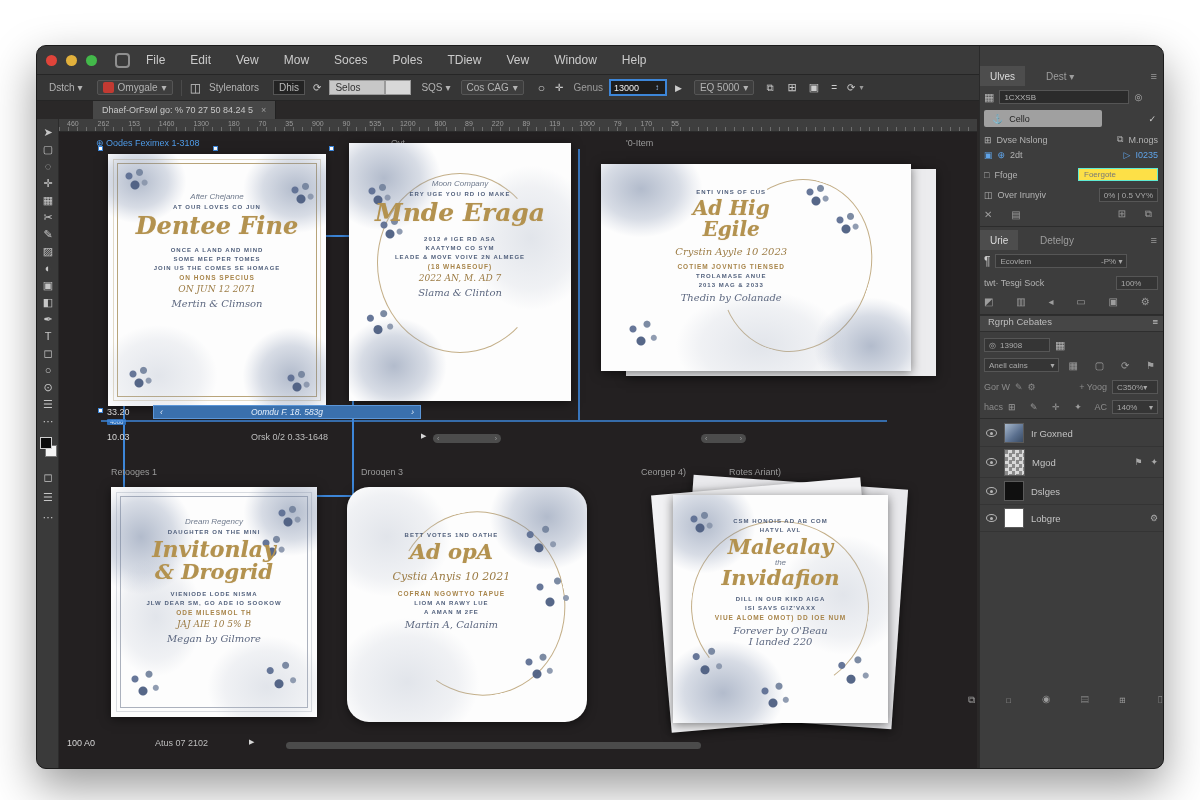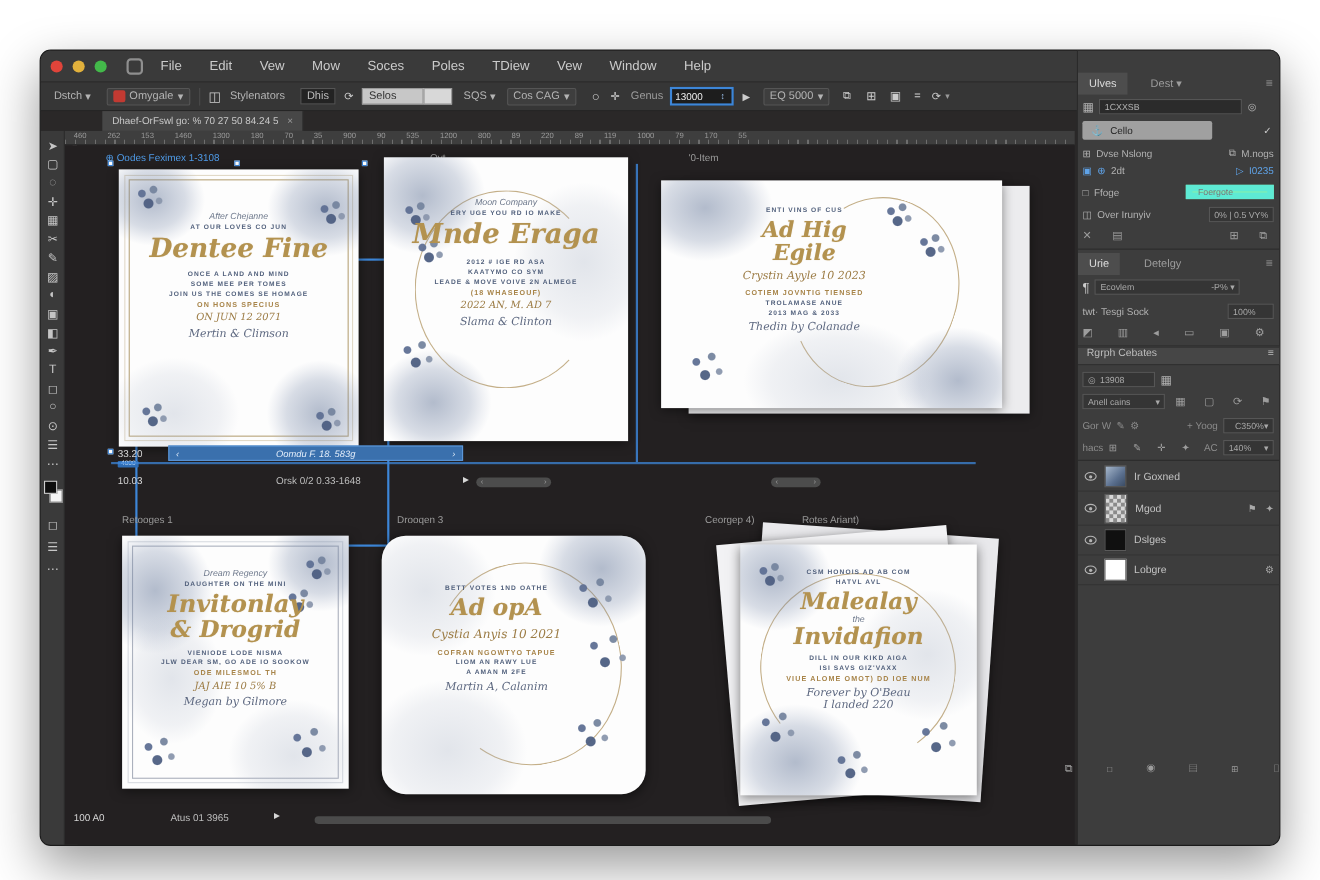--- a/index.html
+++ b/index.html
@@ -72,21 +72,21 @@
   .sig{font-family:"DejaVu Serif",serif;font-style:italic;font-size:10px;color:#5d6880;margin-top:4px}
   
   .dock{position:absolute;left:942px;top:0;width:186px;height:724px;background:#3d3d3d;border-left:1px solid #2a2a2a}
   .ptab{position:absolute;height:20px;display:flex;align-items:center;font-size:10px;color:#9d9d9d;padding:0 10px;cursor:pointer}
   .ptab.on{background:#4d4d4d;color:#ddd}
   .prow{position:absolute;left:4px;width:178px;display:flex;align-items:center;color:#b2b2b2;font-size:9px;gap:5px}
   .pmenu{position:absolute;right:8px;color:#999;font-size:11px;cursor:pointer}
   .pin{background:#2b2b2b;border:1px solid #555;color:#b5b5b5;font-size:8px;height:14px;padding:0 4px;width:130px}
   .selpill{background:#a0a0a0;color:#242424;border-radius:2px;height:17px;display:flex;align-items:center;gap:6px;padding:0 8px;width:118px;font-size:9px}
   .blu{color:#5fa3e8}
-  .dimfield{background:#86efac;border:6px solid #5eead4;color:#787878;font-size:8px;height:13px;display:flex;align-items:center;padding:0 5px;width:80px}
+  .dimfield{background:#fde047;border:1px solid #5eead4;color:#787878;font-size:8px;height:13px;display:flex;align-items:center;padding:0 5px;width:80px}
   .valbox{border:1px solid #565656;background:#353535;color:#a9a9a9;font-size:8px;height:14px;display:flex;align-items:center;padding:0 4px}
   .phead{position:absolute;left:0;width:186px;height:17px;background:#464646;color:#bdbdbd;font-size:9.5px;display:flex;padding:0 8px;border-top:1px solid #2e2e2e;border-bottom:1px solid #2e2e2e}
   .psep{position:absolute;left:0;width:186px;height:1px;background:#2c2c2c}
   
   .lrow{position:absolute;left:0;width:186px;display:flex;align-items:center;gap:7px;border-bottom:1px solid #343434;color:#c3c3c3;font-size:9.5px;padding-left:6px;cursor:pointer}
   .eye{width:11px;height:8px;border:1px solid #b5b5b5;border-radius:50%;position:relative;flex:none}
   .eye::after{content:'';position:absolute;left:3px;top:1.5px;width:3px;height:3px;border-radius:50%;background:#b5b5b5}
   .th{width:20px;height:20px;border:1px solid #5a5a5a;background:#fff;flex:none}
   .th.img{background:linear-gradient(135deg,#a7b8cc,#5a6f8e 60%,#3a4b63)}
   .th.pat{height:27px;width:21px;background:conic-gradient(#d8d8d8 25%,#8a8a8a 0 50%,#d8d8d8 0 75%,#8a8a8a 0);background-size:7px 7px}
@@ -375,21 +375,21 @@
         <div class="nm" style="font-size:21px">Invidafion</div>
         <div class="caps" style="margin-top:7px">DILL IN OUR KIKD AIGA</div>
         <div class="caps">ISI SAVS GIZ'VAXX</div>
         <div class="gcaps">VIUE ALOME OMOT) DD IOE NUM</div>
         <div class="sig">Forever by O'Beau</div>
         <div class="sig" style="margin-top:0">I landed 220</div>
       </div>
     </div>
 
     <div class="zoomtxt" style="left:8px;top:606px">100 A0</div>
-    <div class="zoomtxt" style="left:96px;top:606px;color:#bdbdbd">Atus 01 3965</div>
+    <div class="zoomtxt" style="left:96px;top:606px;color:#bdbdbd">Atus 07 2102</div>
     <div class="zoomtxt" style="left:190px;top:606px;font-size:7px">▶</div>
     <div class="hscroll" style="left:227px;top:610px"></div>
   </div>
 
   <div class="dock">
 
     <div class="ptab on" style="left:0;top:20px">Ulves</div>
     <div class="ptab" style="left:56px;top:20px"><span>Dest</span>&nbsp;<span>▾</span></div>
     <div class="pmenu" style="top:24px">≡</div>
 
@@ -469,21 +469,21 @@
             <span>Anell cains</span>
             <span>▾</span>
           </div>
       <span class="icstr" style="letter-spacing:7px;margin-left:4px">▦ ▢ ⟳ ⚑</span>
     </div>
     <div class="prow" style="top:334px;color:#8b8b8b">
       <span>Gor W</span>
       <span>✎</span>
       <span>⚙</span>
       <span style="margin-left:auto">+ Yoog</span>
-      <div class="valbox" style="margin-right:4px;width:46px;justify-content:flex-end">
+      <div class="valbox" style="margin-right:4px;width:46px;justify-content:flex-start">
             <span>C350%</span>
             <span>▾</span>
           </div>
     </div>
     <div class="prow" style="top:354px;color:#8b8b8b">
       <span>hacs</span>
       <span class="icstr" style="letter-spacing:6px;font-size:9px">⊞ ✎ ✛ ✦</span>
       <span style="margin-left:auto">AC</span>
       <div class="valbox" style="margin-right:4px;width:46px;justify-content:space-between">
             <span>140%</span>

